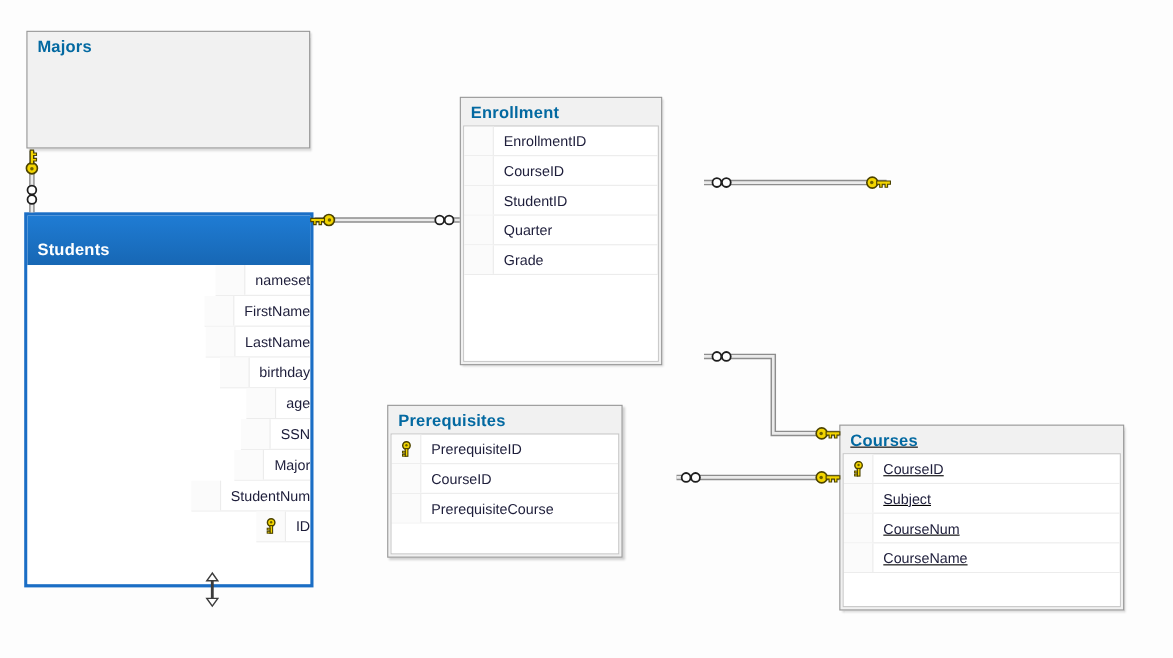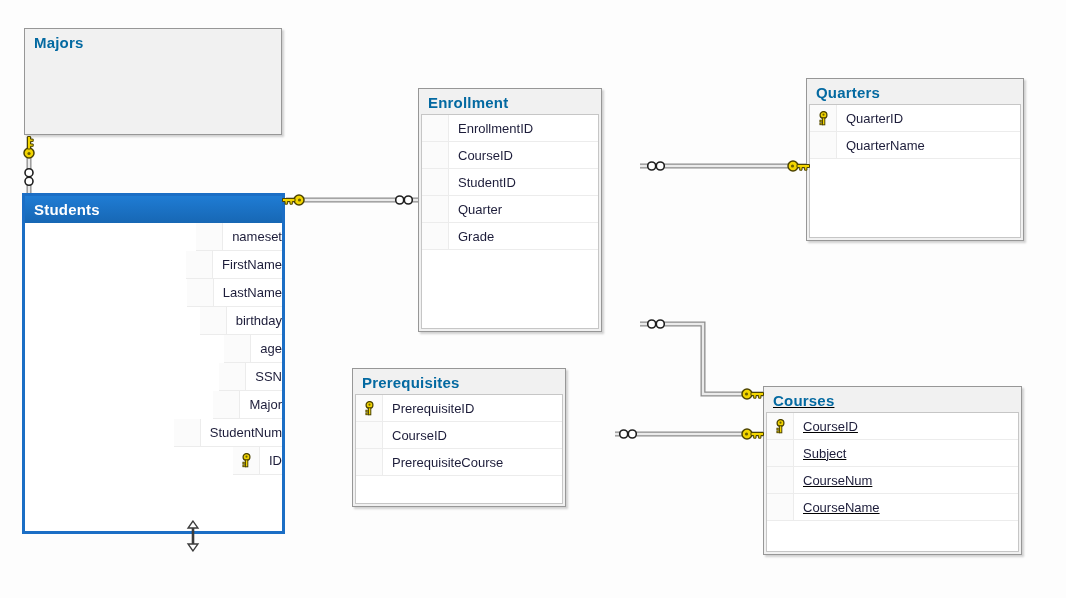--- a/index.html
+++ b/index.html
@@ -59,21 +59,21 @@
   
   .table.selected{
     border:3px solid #1b6ec5;
     padding:0;
     background:#fff;
     box-shadow:none;
   }
   .table.selected .title{
     background:linear-gradient(#1f7cd4,#1767b4);
     color:#fff;
-    padding:5px 9px 5px;
+    padding:23px 9px 5px;
   }
   .table.selected .grid{border:none;align-items:flex-end;}
   .table.selected .row{height:28px;}
 
   
   .pos-majors       {left:24px; top:28px;  width:258px;height:107px;}
   .pos-students     {left:22px; top:193px; width:263px;height:341px;}
   .pos-enrollment   {left:418px;top:88px;  width:184px;height:244px;}
   .pos-quarters     {left:806px;top:78px;  width:218px;height:163px;}
   .pos-prerequisites{left:352px;top:368px; width:214px;height:139px;}
@@ -158,42 +158,20 @@
           <div class="gutter" data-interactable="false"></div>
           <div class="colname" data-interactable="false">StudentID</div>
         </div>
         <div class="row" data-interactable="true">
           <div class="gutter" data-interactable="false"></div>
           <div class="colname" data-interactable="false">Quarter</div>
         </div>
         <div class="row" data-interactable="true">
           <div class="gutter" data-interactable="false"></div>
           <div class="colname" data-interactable="false">Grade</div>
-        </div>
-        <div class="filler" data-interactable="false"></div>
-      </div>
-    </div>
-    <div class="table pos-quarters" data-interactable="true">
-      <div class="title" data-interactable="true">Quarters</div>
-      <div class="grid" data-interactable="false">
-        <div class="row" data-interactable="true">
-          <div class="gutter" data-interactable="false">
-            <svg width="13" height="15" viewBox="0 0 13 15" data-interactable="false">
-              <circle cx="6.5" cy="4" r="3.4" fill="#f3d500" stroke="#4c4300" stroke-width="1.3"></circle>
-              <circle cx="6.5" cy="3.7" r="1.1" fill="#6e6200"></circle>
-              <rect x="5.4" y="6.8" width="2.4" height="7" fill="#f3d500" stroke="#4c4300" stroke-width="1"></rect>
-              <rect x="2.9" y="9.2" width="2.6" height="1.7" fill="#f3d500" stroke="#4c4300" stroke-width="0.9"></rect>
-              <rect x="2.9" y="12" width="2.6" height="1.7" fill="#f3d500" stroke="#4c4300" stroke-width="0.9"></rect>
-            </svg>
-          </div>
-          <div class="colname" data-interactable="false">QuarterID</div>
-        </div>
-        <div class="row" data-interactable="true">
-          <div class="gutter" data-interactable="false"></div>
-          <div class="colname" data-interactable="false">QuarterName</div>
         </div>
         <div class="filler" data-interactable="false"></div>
       </div>
     </div>
     <div class="table pos-prerequisites" data-interactable="true">
       <div class="title" data-interactable="true">Prerequisites</div>
       <div class="grid" data-interactable="false">
         <div class="row" data-interactable="true">
           <div class="gutter" data-interactable="false">
             <svg width="13" height="15" viewBox="0 0 13 15" data-interactable="false">

